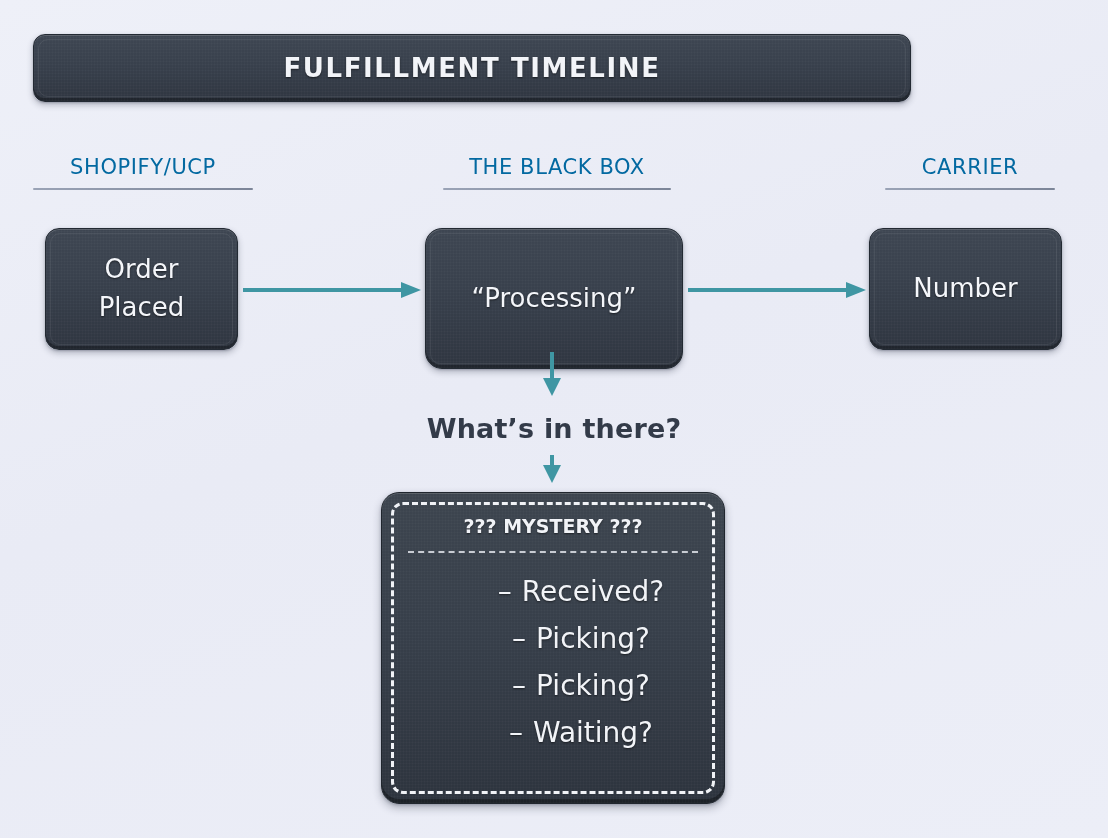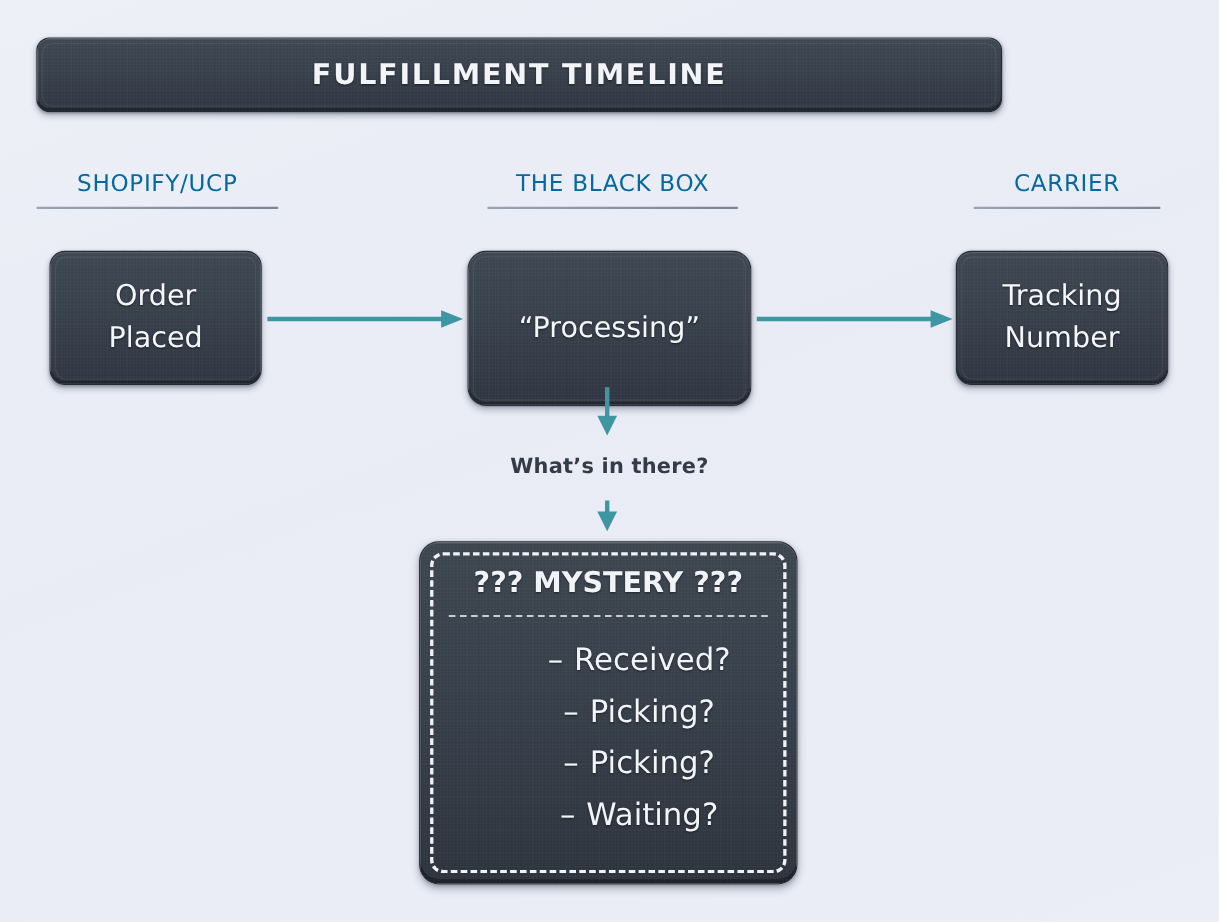--- a/index.html
+++ b/index.html
@@ -124,21 +124,21 @@
   #arrow-down-1 { left: 538px; top: 352px; }
   #arrow-down-2 { left: 538px; top: 455px; }
 
   
   #question-caption {
     position: absolute;
     left: 0;
     top: 413px;
     width: 1108px;
     text-align: center;
-    font-size: 19px;
+    font-size: 27px;
     font-weight: bold;
     color: #333b49;
     letter-spacing: 0.2px;
   }
 
   
   #mystery-box {
     left: 381px;
     top: 492px;
     width: 344px;
@@ -172,21 +172,21 @@
     z-index: 3;
     height: 100%;
     box-sizing: border-box;
     padding: 22px 22px 18px 22px;
     display: flex;
     flex-direction: column;
   }
   #mystery-title {
     text-align: center;
     color: #f1f3f7;
-    font-size: 26px;
+    font-size: 19px;
     font-weight: bold;
     text-shadow: 0 1px 2px rgba(0,0,0,0.5);
     padding-bottom: 14px;
   }
   #mystery-divider {
     height: 0;
     border-top: 2px dashed rgba(236,239,245,0.80);
     margin: 0 4px 16px 4px;
   }
   #mystery-list {
@@ -233,21 +233,20 @@
   </div>
 
   <div class="plaque stage-box" id="box-processing">
     <div class="stage-text">
       <div>“Processing”</div>
     </div>
   </div>
 
   <div class="plaque stage-box" id="box-tracking">
     <div class="stage-text">
-      <div>Tracking</div>
       <div>Number</div>
     </div>
   </div>
 
   <div class="arrow" id="arrow-order-processing">
     <svg width="178" height="20" viewBox="0 0 178 20">
       <line x1="0" y1="10" x2="160" y2="10" stroke="#3f96a3" stroke-width="4"></line>
       <polygon points="158,2 178,10 158,18" fill="#3f96a3"></polygon>
     </svg>
   </div>

